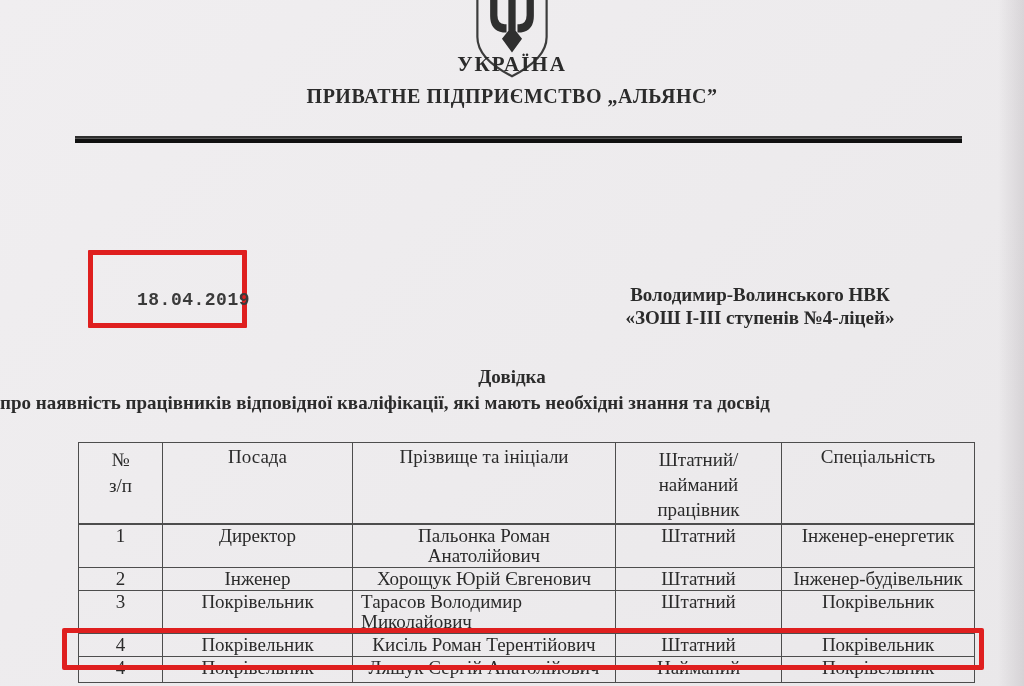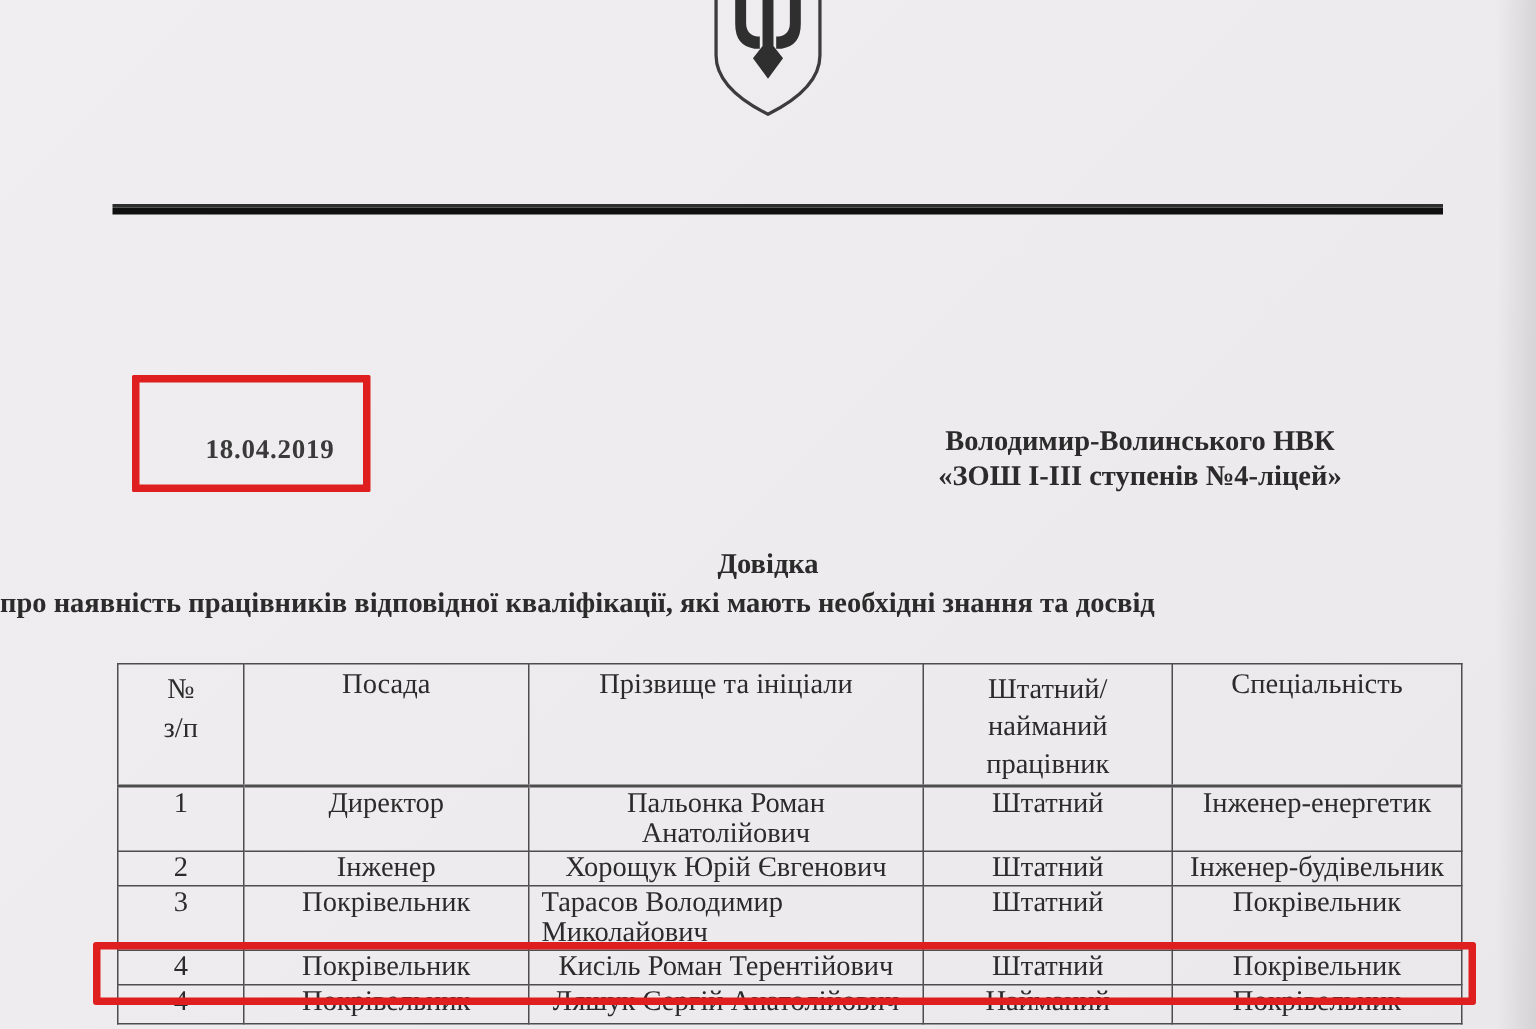--- a/index.html
+++ b/index.html
@@ -38,21 +38,21 @@
   
   .contact{
     position:absolute;top:147px;left:0;width:1024px;text-align:center;
     font-family:"Liberation Mono", monospace;font-weight:bold;
     font-size:18px;line-height:24px;color:#2d2d2d;
   }
   .contact div{white-space:pre;}
   
   .date-box{
     position:absolute;left:88px;top:250px;width:159px;height:78px;
-    border:5px solid #df1f1f;box-sizing:border-box;border-radius:1px;
+    border:5px solid #df1f1f;box-sizing:border-box;border-radius:1px;font-family:Liberation Mono, monospace;
   }
   .date-box .date{
     position:absolute;left:44px;bottom:13px;
     font-size:18px;font-weight:bold;color:#3a3a3a;letter-spacing:.5px;
   }
   
   .recipient{
     position:absolute;left:592px;top:283px;width:336px;text-align:center;
     font-size:19px;font-weight:bold;line-height:23px;color:#2b2b2b;
   }
@@ -98,20 +98,22 @@
 
   <div class="emblem">
     <svg viewBox="0 0 90 105" width="82" height="96" aria-hidden="true">
       <path class="ln" d="M7,-6 L83,-6 L83,58 Q83,82 45,101 Q7,82 7,58 Z"></path>
       <path class="tz" d="M41,-6 h8 v57 l7,9 -11,15 -11,-15 7,-9 Z"></path>
       <path class="tz" d="M21,-6 h8 v40 q0,9 8,10 h2 v9 h-4 q-14,-2 -14,-18 Z"></path>
       <path class="tz" d="M61,-6 h8 v41 q0,16 -14,18 h-4 v-9 h2 q8,-1 8,-10 Z"></path>
     </svg>
   </div>
 
+  <div class="country">УКРАЇНА</div>
+  <div class="company">ПРИВАТНЕ ПІДПРИЄМСТВО „АЛЬЯНС”</div>
 
   <div class="rule"></div>
 
 
   <div class="date-box">
     <span class="date">18.04.2019</span>
   </div>
 
   <div class="recipient">
     <div>Володимир-Волинського НВК</div>

